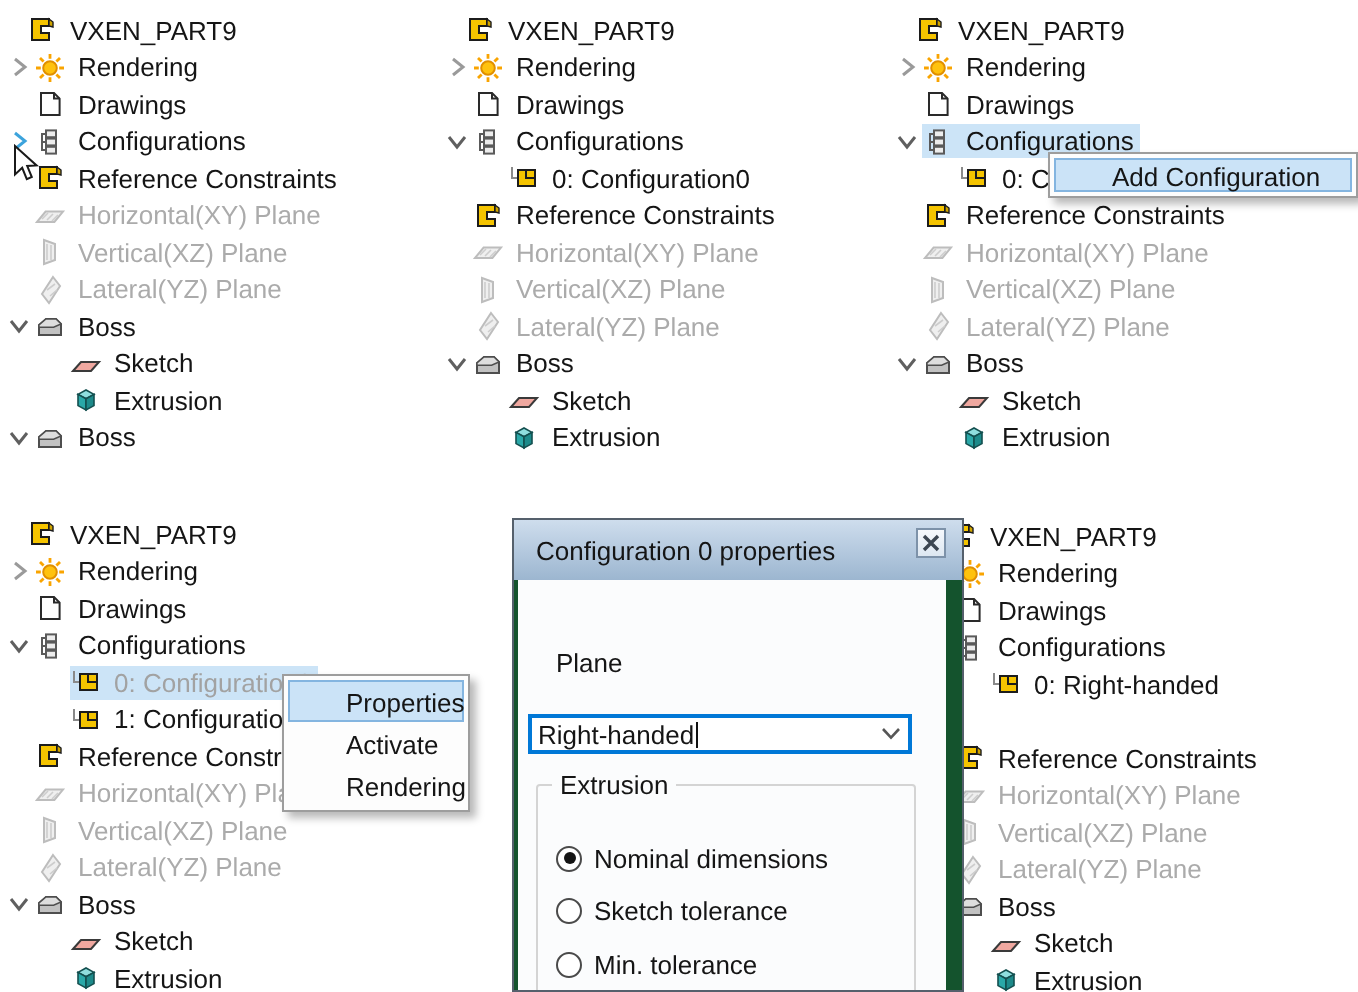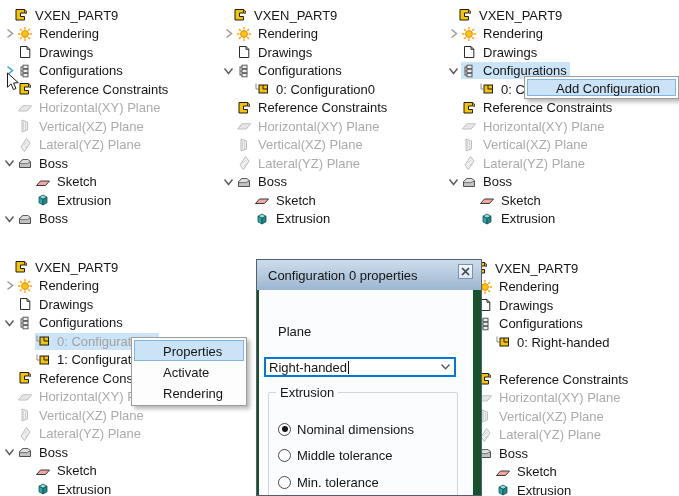--- a/index.html
+++ b/index.html
@@ -917,21 +917,21 @@
   </div>
 
 <svg class="cursor" style="left:6px;top:72px;" width="14" height="20" viewBox="0 0 14 20">
   <path d="M1.5 1 L1.5 15.2 L5.1 11.9 L7.4 17.6 L9.9 16.5 L7.6 11 L12.3 10.7 Z" fill="#ffffff" stroke="#1a1a1a" stroke-width="1"></path>
 </svg>
 
 <div class="menu single" style="left:524px;top:76px;width:155px;box-sizing:border-box;">
   <div class="mi hl">Add Configuration</div>
 </div>
 
-<div class="menu" style="left:131px;top:337px;width:116px;box-sizing:border-box;">
+<div class="menu" style="left:141px;top:337px;width:94px;box-sizing:border-box;">
   <div class="mi hl">Properties</div>
   <div class="mi">Activate</div>
   <div class="mi">Rendering</div>
 </div>
 
 <div class="dialog">
   <div class="dtitle">
     <span>Configuration 0 properties</span>
   </div>
   <div class="dclose">
@@ -951,21 +951,21 @@
       </span>
     </div>
     <div class="group"></div>
     <div class="glabel">Extrusion</div>
     <div class="rrow" style="top:131px;">
       <span class="rb sel"></span>
       <span class="rtext">Nominal dimensions</span>
     </div>
     <div class="rrow" style="top:157px;">
       <span class="rb"></span>
-      <span class="rtext">Middle tolerance</span>
+      <span class="rtext">Sketch tolerance</span>
     </div>
     <div class="rrow" style="top:184px;">
       <span class="rb"></span>
       <span class="rtext">Min. tolerance</span>
     </div>
 
   </div>
 </div>
 
 </body></html>

